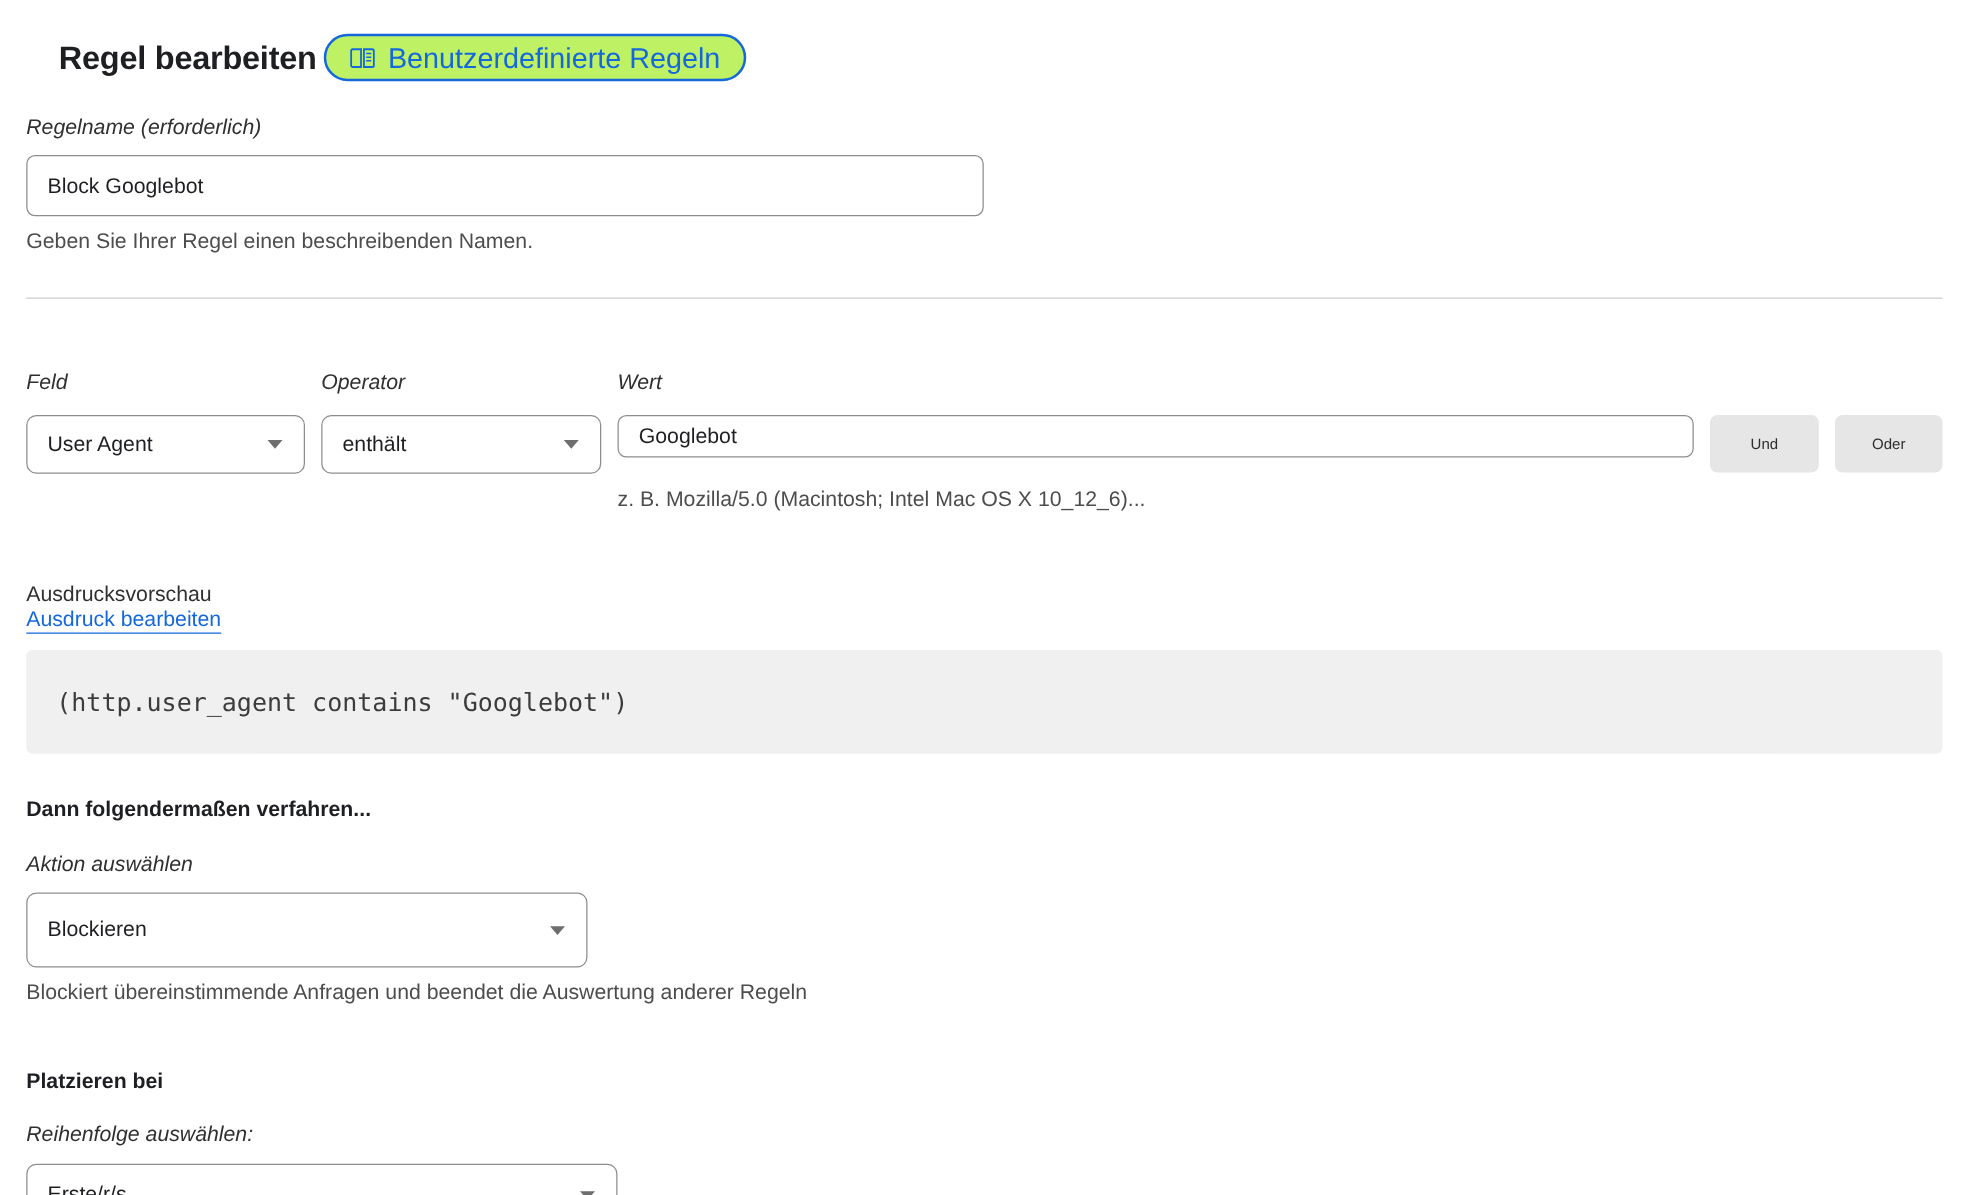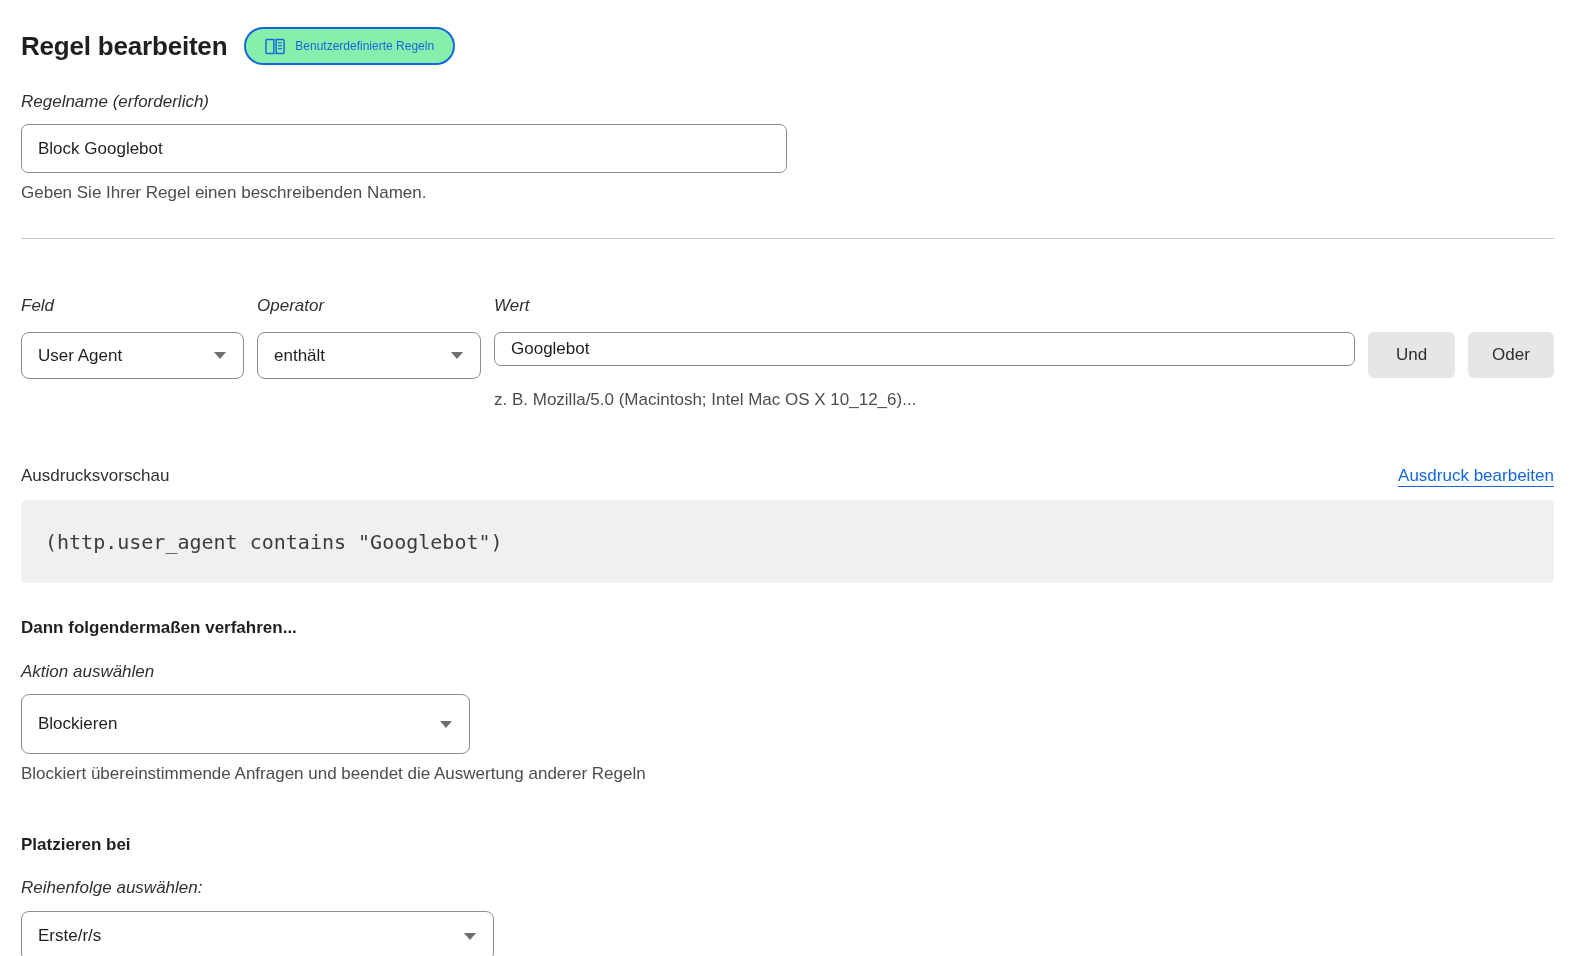--- a/index.html
+++ b/index.html
@@ -11,25 +11,25 @@
     --btn-gray:#e6e6e6;
     --code-bg:#f0f0f0;
     --divider:#cbcbcb;
   }
   *{box-sizing:border-box;}
   html,body{margin:0;padding:0;background:#fff;}
   body{font-family:"Liberation Sans", sans-serif; -webkit-font-smoothing:antialiased;}
   .page{width:1570px;height:956px;padding:27px 16px 0 21px;background:#fff;overflow:hidden;}
 
   
-  .title-row{display:flex;align-items:center;gap:17px;height:38px;margin-bottom:27px;}
+  .title-row{display:flex;align-items:center;gap:6px;height:38px;margin-bottom:27px;margin-left:26px;}
   .page-title{font-size:26px;font-weight:700;color:var(--text-dark);margin:0;letter-spacing:-0.2px;}
   .pill-btn{height:38px;display:inline-flex;align-items:center;gap:10px;padding:0 19px;
-    border:2px solid var(--blue);border-radius:19px;background:#86efac;color:var(--blue);
-    font-family:inherit;font-size:12px;cursor:pointer;line-height:1;}
+    border:2px solid var(--blue);border-radius:19px;background:#bef264;color:var(--blue);
+    font-family:inherit;font-size:23px;cursor:pointer;line-height:1;}
   .pill-btn svg{display:block;}
 
   
   .field-label{display:block;font-size:17px;color:var(--text-label);line-height:20px;font-style:italic;}
   .help{font-size:17px;color:var(--text-help);line-height:20px;margin:10px 0 0 0;}
   .text-input{height:49px;border:1px solid var(--border-gray);border-radius:7px;background:#fff;
     padding:0 16px;font-family:inherit;font-size:17px;color:var(--text-dark);outline:none;display:block;}
   .select{height:47px;border:1px solid var(--border-gray);border-radius:8px;background:#fff;
     display:flex;align-items:center;justify-content:space-between;padding:0 17px 0 16px;
     font-size:17px;color:var(--text-dark);cursor:pointer;user-select:none;}
@@ -43,26 +43,26 @@
   .divider{border:none;border-top:1px solid var(--divider);margin:35px 0 0 0;width:100%;}
 
   
   .condition{margin-top:29px;display:grid;grid-template-columns:223px 224px 1fr 87px 86px;
     column-gap:13px;align-items:start;}
   .condition .field-label{margin-bottom:16px;}
   .cc1{grid-column:1;} .cc2{grid-column:2;} .cc3{grid-column:3;} .cc4{grid-column:4;} .cc5{grid-column:5;}
   .cr1{grid-row:1;margin-top:28px;} .cr2{grid-row:2;}
   .value-input{width:100%;height:34px;}
   .gray-btn{height:46px;background:var(--btn-gray);border:none;border-radius:6px;
-    font-family:inherit;font-size:17px;color:#2e2e2e;cursor:pointer;padding:0;width:100%;}
+    font-family:inherit;font-size:12px;color:#2e2e2e;cursor:pointer;padding:0;width:100%;}
   .cond-help{grid-column:3;grid-row:3;margin-top:11px;}
 
   
   .expr-section{margin-top:56px;}
-  .expr-head{display:flex;align-items:flex-end;justify-content:space-between;margin-bottom:14px;}
+  .expr-head{display:flex;align-items:flex-start;justify-content:space-between;margin-bottom:14px;flex-direction:column;}
   .expr-label{font-size:17px;color:var(--text-label);}
   .expr-link{font-size:17px;color:var(--blue);text-decoration:underline;text-underline-offset:5px;cursor:pointer;}
   .code-block{background:var(--code-bg);border-radius:5px;height:83px;display:flex;align-items:center;padding:0 24px;}
   .code-block code{font-family:"DejaVu Sans Mono", monospace;font-size:20px;color:#3c3c3c;white-space:pre;}
 
   
   .section-heading{font-size:17px;font-weight:700;color:var(--text-dark);margin:0;line-height:24px;}
   .action-section{margin-top:33px;}
   .action-section .section-heading{margin-bottom:22px;}
   .action-section .field-label{margin-bottom:12px;}

